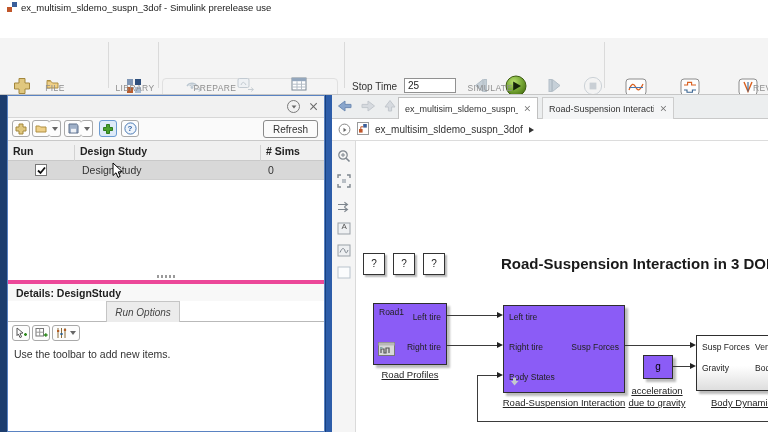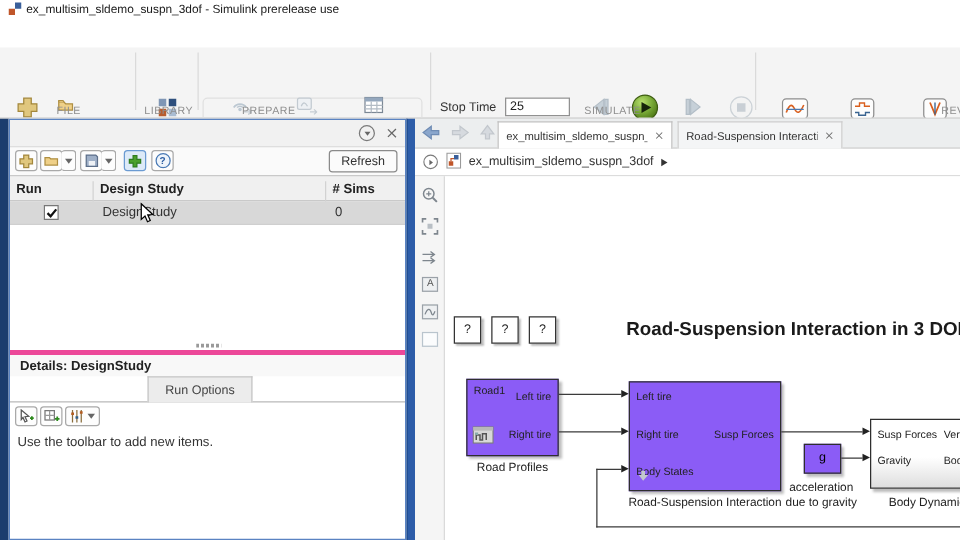--- a/index.html
+++ b/index.html
@@ -69,21 +69,21 @@
   .chk { position:absolute; left:27px; top:3px; width:12px; height:12px; background:#fff; border:1px solid #777; }
   .split-dots { position:absolute; left:149px; top:179px; width:20px; height:3px;
                 background:repeating-linear-gradient(90deg,#9a9a9a 0 2px,transparent 2px 4px); }
   .d-head { position:absolute; left:0; top:184px; width:100%; height:21px; background:#f8f8f8;
             border-top:4px solid #ec4899; display:flex; align-items:center; }
   .d-title { font-size:10.5px; font-weight:bold; color:#222; padding-left:8px; }
   .d-tabs { position:absolute; left:0; top:205px; width:100%; height:21px; border-bottom:1px solid #b9b9b9; }
   .d-tab { position:absolute; top:0; height:21px; display:flex; align-items:center; justify-content:center;
            font-size:10px; color:#444; }
   .d-tab.active { left:3px; width:92px; background:#fff; border:1px solid #b5b5b5; border-bottom:1px solid #fff; z-index:2; height:22px; }
-  .d-tab.idle { left:110px; width:84px; background:#ececec; border:1px solid #c5c5c5; border-bottom:none; }
+  .d-tab.idle { left:98px; width:74px; background:#ececec; border:1px solid #c5c5c5; border-bottom:none;font-style:italic; }
   .d-toolbar { position:absolute; left:4px; top:229px; display:flex; gap:2px; align-items:center; }
   .dbtn { width:18px; height:16px; border:1px solid #a9a9a9; border-radius:3px; background:#fdfdfd;
           display:flex; align-items:center; justify-content:center; }
   .d-hint { position:absolute; left:6px; top:252px; font-size:10.5px; color:#333; }
   .cursor-arrow { position:absolute; left:103px; top:66px; z-index:5; }
 
   
   .canvas-area { position:absolute; left:332px; top:95px; width:436px; height:337px; background:#eceeef; overflow:hidden; }
   .c-tabstrip { position:absolute; left:0; top:0; width:100%; height:24px; background:#eceeef; border-bottom:1px solid #c9c9c9; }
   .navarrows { position:absolute; left:5px; top:4px; display:flex; gap:7px; align-items:center; }
@@ -102,21 +102,21 @@
 
   
   .qblk { position:absolute; top:112px; width:22px; height:22px; background:#fff; border:1px solid #333;
           box-shadow:2px 2px 1.5px #b9b9b9; font-size:10px; color:#222; text-align:center; line-height:20px; }
   .dg-title { position:absolute; left:145px; top:114px; font-size:15px; font-weight:bold; color:#1a1a1a; white-space:nowrap; }
   .blk { position:absolute; background:#8b5cf6; border:1.5px solid #2e2e2e; box-shadow:2.5px 2.5px 2px #bcbcbc; }
   .blk.grad { background:linear-gradient(#ffffff 55%, #dedede); }
   .portL { position:absolute; left:5px; font-size:8.5px; color:#222; white-space:nowrap; }
   .portR { position:absolute; right:5px; font-size:8.5px; color:#222; white-space:nowrap; }
   .portLfix { position:absolute; font-size:8.5px; color:#222; white-space:nowrap; }
-  .blklbl { position:absolute; font-size:9.5px; color:#222; text-align:center; white-space:nowrap; }
+  .blklbl { position:absolute; font-size:9.5px; color:#222; text-align:center; white-space:nowrap;text-decoration:underline; }
   .wire { position:absolute; background:#3b3b3b; }
   .wire.h { height:1.3px; } .wire.v { width:1.3px; }
   .arr { position:absolute; width:0; height:0; border-left:6px solid #222;
          border-top:3.5px solid transparent; border-bottom:3.5px solid transparent; }
   .inner-tl { position:absolute; left:5px; top:3px; font-size:8.5px; color:#222; }
 </style>
 </head>
 <body>
 
 <div class="app">

